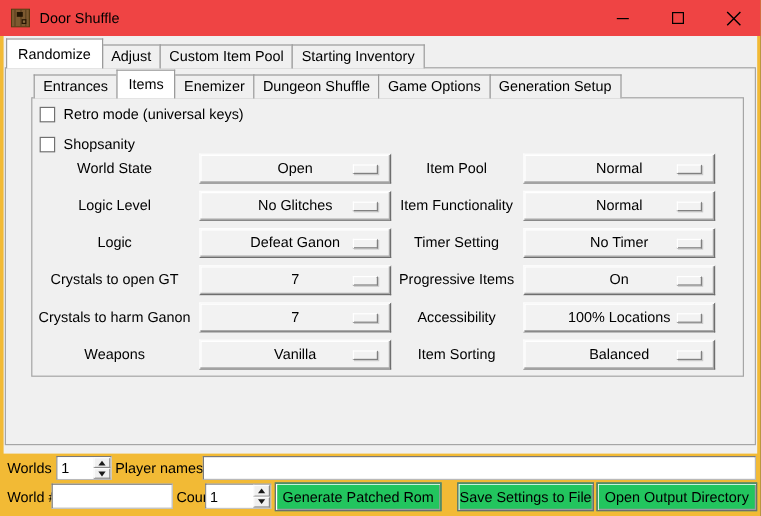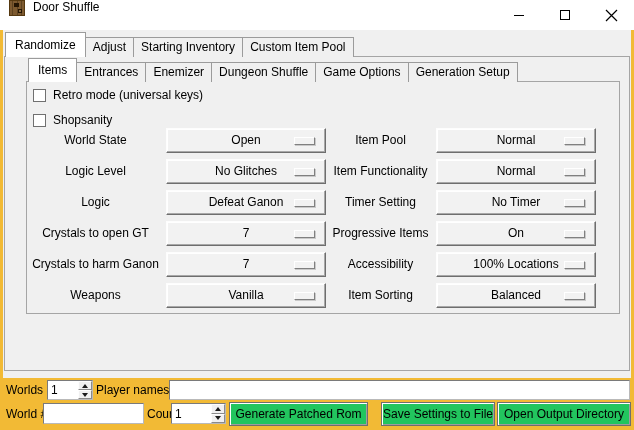--- a/index.html
+++ b/index.html
@@ -5,21 +5,21 @@
   * { margin:0; padding:0; box-sizing:border-box; font-family:"Liberation Sans", sans-serif; }
   html,body { background:#555; }
   #window {
     position:relative; width:634px; height:430px;
     background:#f2ba35; overflow:hidden;
     font-size:12px; color:#000;
   }
   
   #titlebar {
     position:absolute; left:0; top:0; width:634px; height:30px;
-    background:#ffffff; display:flex; 
+    background:#ef4444; display:flex; align-items:center;
   }
   #titlebar .appicon { width:16px; height:16px; margin-left:9px; }
   #titlebar .title { margin-left:8px; font-size:12px; }
   .caption-btn {
     position:absolute; top:0; height:30px; width:46px;
     display:flex; align-items:center; justify-content:center; cursor:default;
   }
   #btn-min  { right:92px; } #btn-max { right:46px; } #btn-close { right:0; }
   
   #content {
@@ -123,28 +123,28 @@
       </svg>
     </div>
   </div>
 
   <div id="content">
 
     <div class="pane" id="pane-outer"></div>
     <div class="tabrow" id="tabrow-outer">
       <div class="tab active"><span>Randomize</span></div>
       <div class="tab"><span>Adjust</span></div>
+      <div class="tab"><span>Custom Item Pool</span></div>
       <div class="tab"><span>Starting Inventory</span></div>
-      <div class="tab"><span>Custom Item Pool</span></div>
     </div>
 
     <div class="pane" id="pane-inner"></div>
     <div class="tabrow" id="tabrow-inner">
+      <div class="tab"><span>Entrances</span></div>
       <div class="tab active"><span>Items</span></div>
-      <div class="tab"><span>Entrances</span></div>
       <div class="tab"><span>Enemizer</span></div>
       <div class="tab"><span>Dungeon Shuffle</span></div>
       <div class="tab"><span>Game Options</span></div>
       <div class="tab"><span>Generation Setup</span></div>
     </div>
 
     <div class="checkrow" style="left:30px; top:58px;">
       <span class="checkbox"></span>
       <span>Retro mode (universal keys)</span>
     </div>

